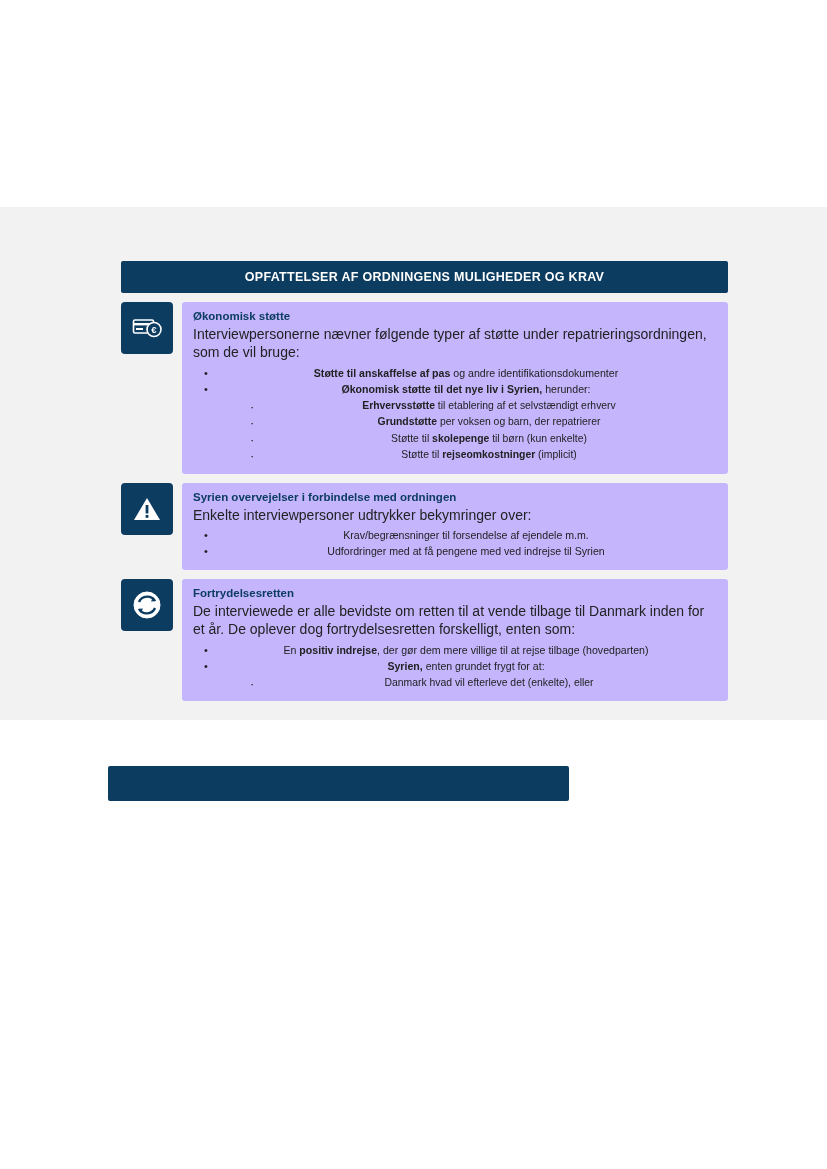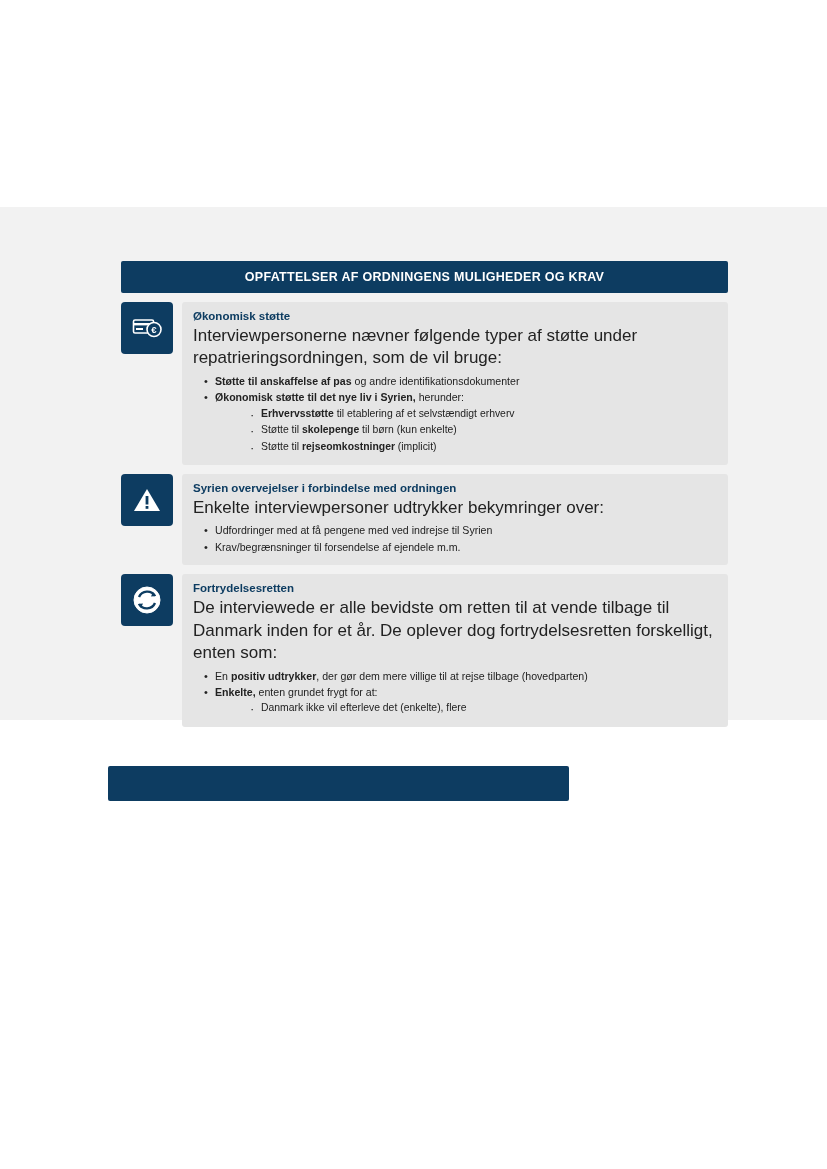--- a/index.html
+++ b/index.html
@@ -58,42 +58,43 @@
     background: #0d3c61;
     border-radius: 4px;
     margin-right: 9px;
     display: flex;
     align-items: center;
     justify-content: center;
   }
   .icon-box svg { display: block; }
   .card {
     flex: 1 1 auto;
-    background: #e5e5e5;
+    background: #c4b5fd;
     border-radius: 3px;
     padding: 8px 11px 10px 11px;
     min-height: 52px;
     box-sizing: border-box;
   }
   .card h4 {
     margin: 0 0 3px 0;
     font-size: 11.5px;
     font-weight: bold;
     color: #0d3c61;
   }
   .card p {
     margin: 0;
-    font-size: 17px;
+    font-size: 14px;
     line-height: 1.32;
     color: #222222;
   }
   ul.lvl1 {
     margin: 3px 0 0 0;
     padding: 0 0 0 22px;
     list-style: none;
+    text-align: center;
   }
   ul.lvl1 > li {
     font-size: 10.6px;
     line-height: 1.55;
     position: relative;
     color: #222222;
   }
   ul.lvl1 > li::before {
     content: "\2022";
     position: absolute;
@@ -155,66 +156,67 @@
         </svg>
       </div>
       <div class="card">
         <h4>Økonomisk støtte</h4>
         <p>Interviewpersonerne nævner følgende typer af støtte under repatrieringsordningen, som de vil bruge:</p>
         <ul class="lvl1">
           <li><span class="b">Støtte til anskaffelse af pas</span><span> og andre identifikationsdokumenter</span></li>
           <li><span class="b">Økonomisk støtte til det nye liv i Syrien,</span><span> herunder:</span>
             <ul class="lvl2">
               <li><span class="b">Erhvervsstøtte</span><span> til etablering af et selvstændigt erhverv</span></li>
+              <li><span class="b">Grundstøtte</span><span> per voksen og barn, der repatrierer</span></li>
               <li><span>Støtte til </span><span class="b">skolepenge</span><span> til børn (kun enkelte)</span></li>
               <li><span>Støtte til </span><span class="b">rejseomkostninger</span><span> (implicit)</span></li>
             </ul>
           </li>
         </ul>
       </div>
     </div>
 
     <div class="row">
       <div class="icon-box">
         <svg width="30" height="28" viewBox="0 0 30 28" aria-hidden="true">
           <path d="M15 3 L28 25 L2 25 Z" fill="#ffffff"></path>
           <rect x="13.6" y="10" width="2.8" height="8.5" fill="#0d3c61"></rect>
           <rect x="13.6" y="20" width="2.8" height="2.8" fill="#0d3c61"></rect>
         </svg>
       </div>
       <div class="card">
         <h4>Syrien overvejelser i forbindelse med ordningen</h4>
         <p>Enkelte interviewpersoner udtrykker bekymringer over:</p>
         <ul class="lvl1">
+          <li><span>Krav/begrænsninger til forsendelse af ejendele m.m.</span></li>
           <li><span>Udfordringer med at få pengene med ved indrejse til Syrien</span></li>
-          <li><span>Krav/begrænsninger til forsendelse af ejendele m.m.</span></li>
         </ul>
       </div>
     </div>
 
     <div class="row">
       <div class="icon-box">
         <svg width="32" height="32" viewBox="0 0 32 32" aria-hidden="true">
           <circle cx="16" cy="16" r="13" fill="#ffffff"></circle>
           <circle cx="16" cy="16" r="13" fill="none" stroke="#ffffff" stroke-width="1"></circle>
           <path d="M16 5 a11 11 0 0 1 0 22 a11 11 0 0 1 0 -22 z" fill="#ffffff"></path>
           <path d="M8 13 a9 9 0 0 1 16 -1" fill="none" stroke="#0d3c61" stroke-width="2.4"></path>
           <path d="M24 19 a9 9 0 0 1 -16 1" fill="none" stroke="#0d3c61" stroke-width="2.4"></path>
           <path d="M22 8 l3 4 l-5 0.6 z" fill="#0d3c61"></path>
           <path d="M10 24 l-3 -4 l5 -0.6 z" fill="#0d3c61"></path>
         </svg>
       </div>
       <div class="card">
         <h4>Fortrydelsesretten</h4>
         <p>De interviewede er alle bevidste om retten til at vende tilbage til Danmark inden for et år. De oplever dog fortrydelsesretten forskelligt, enten som:</p>
         <ul class="lvl1">
-          <li><span>En </span><span class="b">positiv udtrykker</span><span>, der gør dem mere villige til at rejse tilbage (hovedparten)</span></li>
-          <li><span class="b">Enkelte,</span><span> enten grundet frygt for at:</span>
+          <li><span>En </span><span class="b">positiv indrejse</span><span>, der gør dem mere villige til at rejse tilbage (hovedparten)</span></li>
+          <li><span class="b">Syrien,</span><span> enten grundet frygt for at:</span>
             <ul class="lvl2">
-              <li><span>Danmark ikke vil efterleve det (enkelte), flere</span></li>
+              <li><span>Danmark hvad vil efterleve det (enkelte), eller</span></li>
             </ul>
           </li>
         </ul>
       </div>
     </div>
 
   </div>
 
   <div class="bottom-bar"></div>
 

